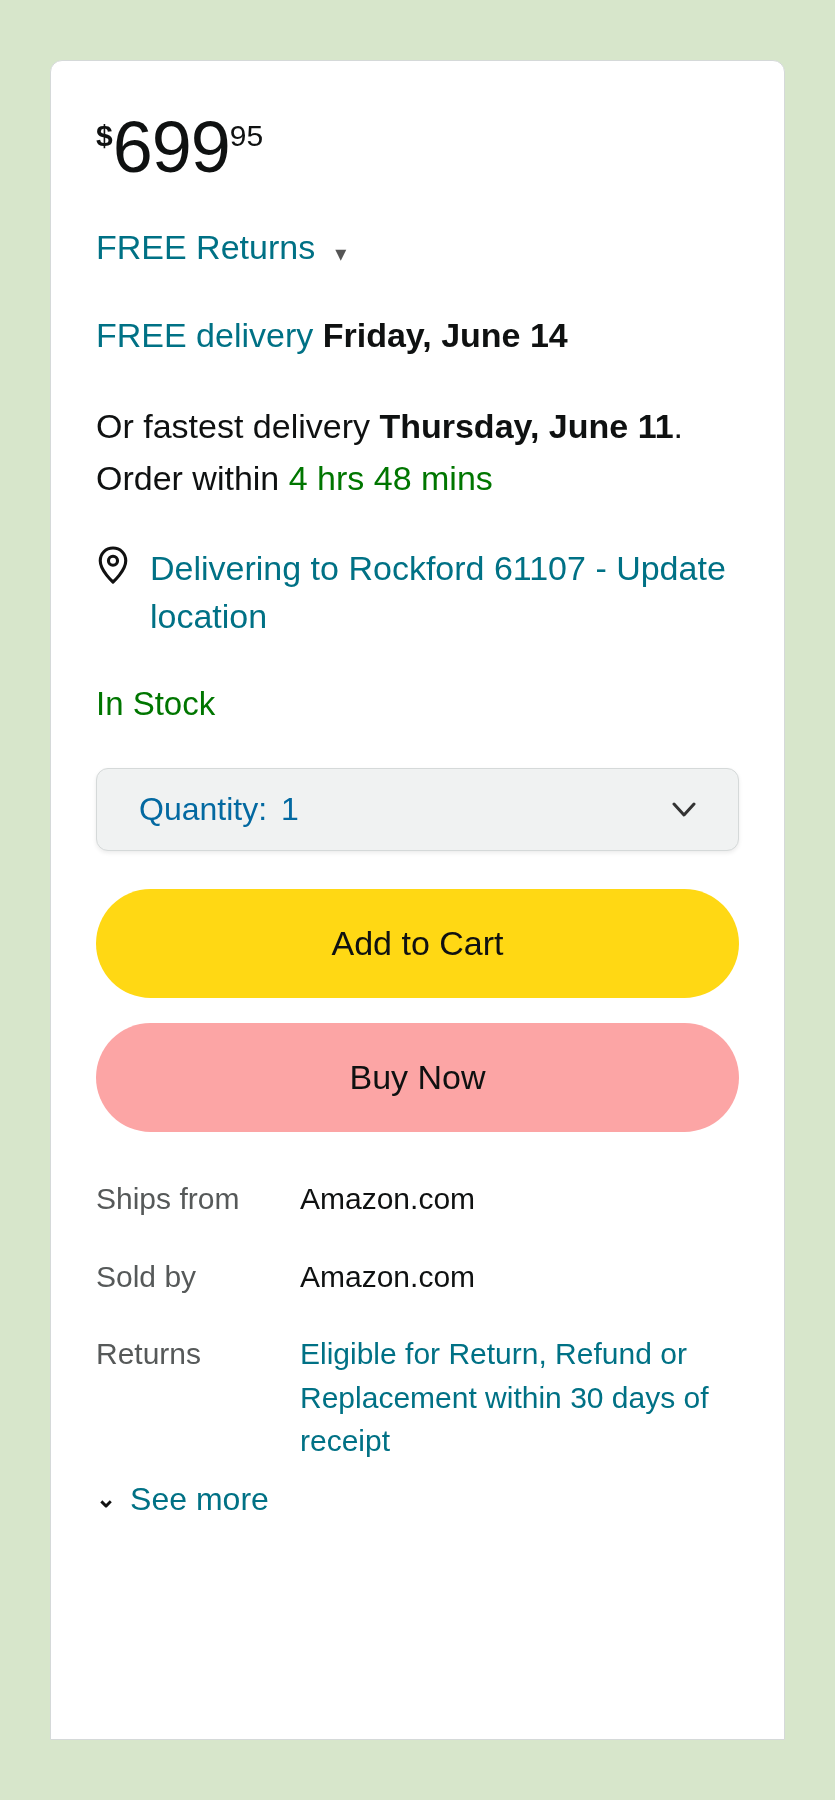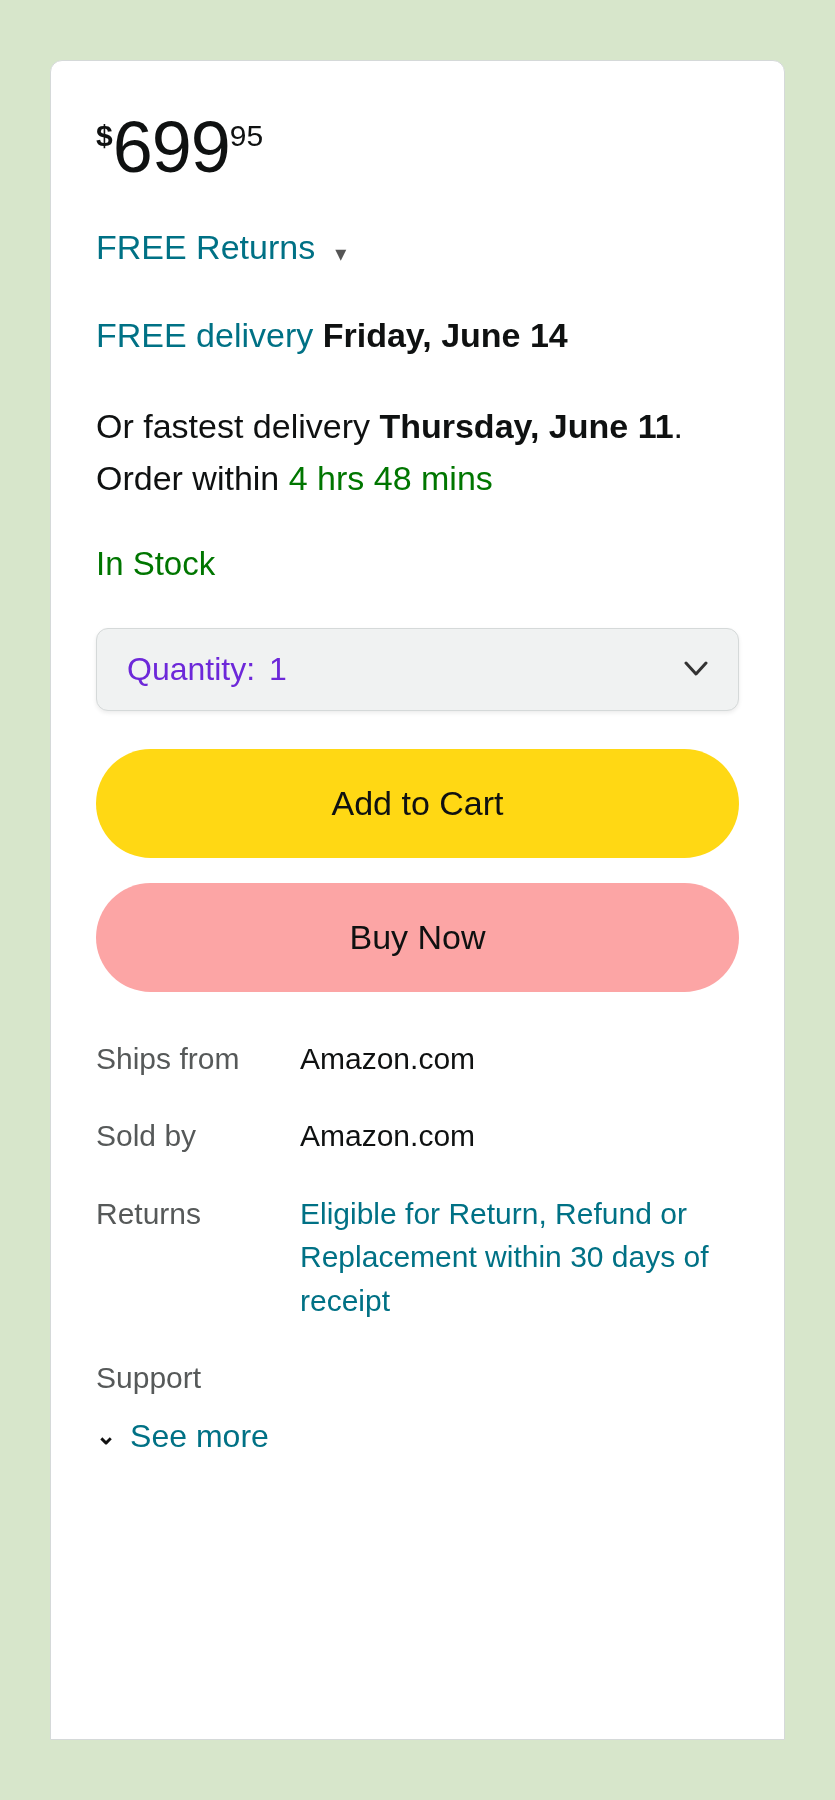--- a/index.html
+++ b/index.html
@@ -88,26 +88,26 @@
     font-size: 33px;
     color: #007600;
     margin-bottom: 45px;
   }
   .qty-select {
     width: 100%;
     background: #f0f2f2;
     border: 1px solid #d5d9d9;
     border-radius: 12px;
     box-shadow: 0 2px 4px rgba(0,0,0,0.08);
-    padding: 22px 30px;
+    padding: 22px 42px;
     display: flex;
     align-items: center;
     justify-content: space-between;
     font-size: 32px;
-    color: #6d28d9;
+    color: #0369a1;
     margin-bottom: 38px;
     cursor: pointer;
   }
   .qty-select .qty-label-wrap { display: flex; gap: 14px; }
   .qty-select .qchev svg { width: 24px; height: 16px; display:block; }
   .btn {
     width: 100%;
     border: none;
     border-radius: 999px;
     padding: 35px 0;
@@ -161,20 +161,29 @@
     <span class="link">FREE delivery</span>
     <span> </span>
     <span class="bold">Friday, June 14</span>
   </div>
 
   <div class="fast-row">
     <span>Or fastest delivery </span><span class="bold">Thursday, June 11</span><span>. Order within </span><span class="green">4 hrs 48 mins</span>
   </div>
 
 
+  <div class="location-row">
+    <span class="pin">
+      <svg viewBox="0 0 24 28" fill="none" stroke="#111" stroke-width="2.2">
+        <path d="M12 2 C6.8 2 3 6 3 11 C3 18 12 26 12 26 C12 26 21 18 21 11 C21 6 17.2 2 12 2 Z"></path>
+        <circle cx="12" cy="11" r="3.2"></circle>
+      </svg>
+    </span>
+    <span class="location-text">Delivering to Rockford 61107 - Update location</span>
+  </div>
 
   <div class="stock">In Stock</div>
 
   <div class="qty-select">
     <span class="qty-label-wrap">
       <span>Quantity:</span>
       <span>1</span>
     </span>
     <span class="qchev">
       <svg viewBox="0 0 24 16">
@@ -189,21 +198,20 @@
   <div class="info-grid">
     <div class="info-label">Ships from</div>
     <div class="info-value">Amazon.com</div>
 
     <div class="info-label">Sold by</div>
     <div class="info-value">Amazon.com</div>
 
     <div class="info-label">Returns</div>
     <div class="info-link">Eligible for Return, Refund or Replacement within 30 days of receipt</div>
 
-    <div class="info-label">Support</div>
   </div>
 
   <div class="see-more">
     <span class="smchev">⌄</span>
     <span class="smtext">See more</span>
   </div>
 
 </div>
 
 </body></html>

